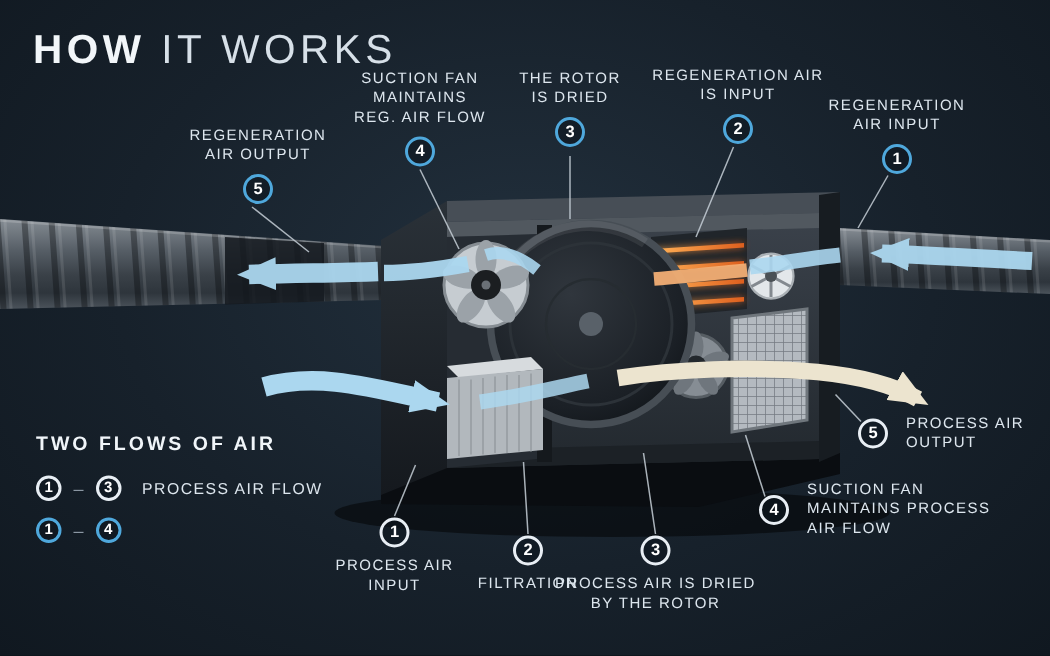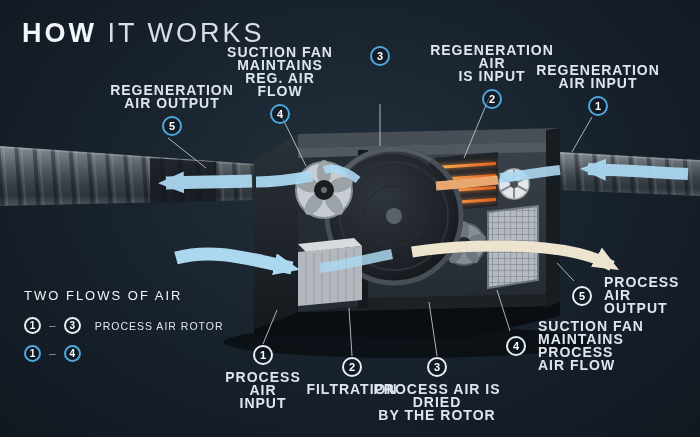--- a/index.html
+++ b/index.html
@@ -19,32 +19,32 @@
   }
   .scene{position:absolute;inset:0;width:700px;height:437px;}
   .page-title{
     position:absolute;left:22px;top:18px;font-size:27px;letter-spacing:3px;color:#f2f6f9;
   }
   .page-title .strong{font-weight:700;margin-top:13px;}
   .page-title .light{font-weight:300;color:#d7e0e8;text-align:right;}
   .callout{position:absolute;display:flex;flex-direction:column;align-items:center;gap:6px;z-index:3;}
   .callout.row{flex-direction:row;gap:12px;align-items:center;}
   .callout .lbl{
-    white-space:pre-line;font-size:14px;line-height:13px;letter-spacing:1px;
-    color:var(--text);text-align:center;font-weight:700;
+    white-space:pre-line;font-size:10px;line-height:13px;letter-spacing:1px;
+    color:var(--text);text-align:center;font-weight:400;
   }
   .callout.row .lbl{text-align:left;}
   .num{
     width:20px;height:20px;border-radius:50%;border:2px solid #e8eef4;color:#fff;
     display:flex;align-items:center;justify-content:center;font-size:11px;font-weight:700;
     background:rgba(13,22,31,.55);flex:0 0 auto;
   }
   .reg .num{border-color:var(--accent-blue);}
   .legend{position:absolute;left:24px;top:288px;z-index:3;}
-  .legend-title{font-size:13px;font-weight:400;letter-spacing:2px;color:#f0f5f9;margin-bottom:14px;}
+  .legend-title{font-size:13px;font-weight:700;letter-spacing:2px;color:#f0f5f9;margin-bottom:14px;}
   .legend-row{display:flex;align-items:center;gap:8px;margin-bottom:11px;}
   .legend .num{width:17px;height:17px;font-size:10px;}
   .dash{color:#8b97a3;font-size:12px;}
   .legend-label{font-size:10.5px;letter-spacing:1px;color:var(--text);margin-left:6px;}
   .flow-b{stroke:var(--flow-blue);}
   .flow-h{stroke:#f2ae74;}
   .flow-c{stroke:var(--process-output);}
 </style>
 </head>
 <body>
@@ -240,20 +240,22 @@
 AIR OUTPUT</div>
     <span class="num">5</span>
   </div>
   <div class="callout reg" style="left:225px;top:46px;width:110px">
     <div class="lbl">SUCTION FAN
 MAINTAINS
 REG. AIR FLOW</div>
     <span class="num">4</span>
   </div>
   <div class="callout reg" style="left:330px;top:46px;width:100px">
+    <div class="lbl">THE ROTOR
+IS DRIED</div>
     <span class="num">3</span>
   </div>
   <div class="callout reg" style="left:432px;top:44px;width:120px">
     <div class="lbl">REGENERATION AIR
 IS INPUT</div>
     <span class="num">2</span>
   </div>
   <div class="callout reg" style="left:540px;top:64px;width:116px">
     <div class="lbl">REGENERATION
 AIR INPUT</div>
@@ -285,21 +287,21 @@
     <div class="lbl">PROCESS AIR
 OUTPUT</div>
   </div>
 
   <div class="legend">
     <div class="legend-title">TWO FLOWS OF AIR</div>
     <div class="legend-row">
       <span class="num">1</span>
       <span class="dash">–</span>
       <span class="num">3</span>
-      <span class="legend-label">PROCESS AIR ROTOR</span>
+      <span class="legend-label">PROCESS AIR FLOW</span>
     </div>
     <div class="legend-row reg">
       <span class="num">1</span>
       <span class="dash">–</span>
       <span class="num">4</span>
     </div>
   </div>
 
 </div>
 

